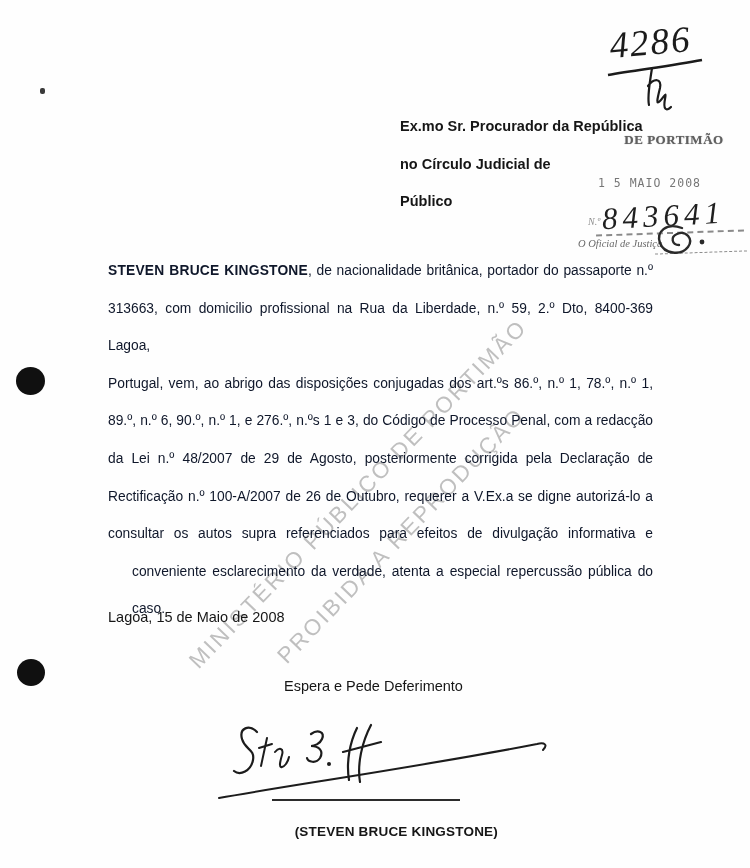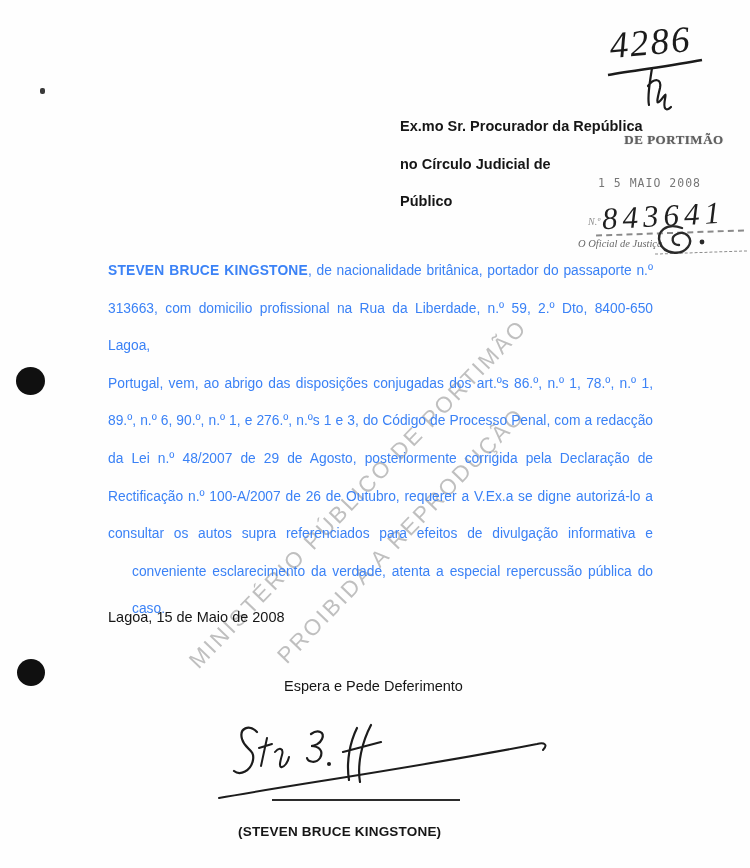--- a/index.html
+++ b/index.html
@@ -41,31 +41,31 @@
   
   .watermark{
     position:absolute;left:380px;top:515px;width:500px;z-index:0;
     transform:translate(-50%,-50%) rotate(-46deg);
     color:#b5b5b5;text-align:center;line-height:60px;
     font-size:22.5px;letter-spacing:2.5px;white-space:nowrap;opacity:.85;
   }
 
   
   .body-text{position:absolute;left:108px;top:252px;width:545px;z-index:2;
-    font-size:13.8px;line-height:37.6px;color:#3b82f6;}
+    font-size:13.8px;line-height:37.6px;color:#0f172a;}
   .jline{text-align:justify;text-align-last:justify;overflow:hidden;white-space:normal;}
   .jline.jlast{text-align-last:left;margin-left:24px;}
   .body-text b{letter-spacing:.2px;}
 
   .place-date{position:absolute;left:108px;top:609px;font-size:14.5px;z-index:2;}
   .formula{position:absolute;left:284px;top:678px;font-size:14.5px;z-index:2;}
 
   .signature-svg{position:absolute;left:215px;top:722px;z-index:2;}
   .sig-line{position:absolute;left:272px;top:799px;width:188px;height:2px;background:#2c2c2c;z-index:2;}
-  .sig-name{position:absolute;left:238px;top:824px;width:260px;text-align:left;
+  .sig-name{position:absolute;left:238px;top:824px;width:260px;text-align:right;
     font-weight:bold;font-size:13.5px;letter-spacing:.2px;z-index:2;}
 </style>
 </head>
 <body>
 
 <div class="page">
 
   <div class="punch punch-1"></div>
   <div class="punch punch-2"></div>
   <div class="speck"></div>
@@ -99,21 +99,21 @@
     <div class="stamp-officer">O Oficial de Justiça</div>
     <div class="stamp-officer-line"></div>
     <svg class="stamp-paraph" width="64" height="44" viewBox="0 0 64 44">
       <path d="M32,10 C16,4 6,14 10,25 C14,36 31,38 38,29 C44,21 36,12 27,16 C20,19 22,27 29,27" stroke="#2a2a2a" stroke-width="2.4" fill="none" stroke-linecap="round"></path>
       <circle cx="52" cy="24" r="2.4" fill="#2a2a2a"></circle>
     </svg>
   </div>
 
   <div class="body-text">
     <div class="jline"><b>STEVEN BRUCE KINGSTONE</b><span>, de nacionalidade britânica, portador do passaporte n.º</span></div>
-    <div class="jline">313663, com domicilio profissional na Rua da Liberdade, n.º 59, 2.º Dto, 8400-650 Lagoa,</div>
+    <div class="jline">313663, com domicilio profissional na Rua da Liberdade, n.º 59, 2.º Dto, 8400-369 Lagoa,</div>
     <div class="jline">Portugal, vem, ao abrigo das disposições conjugadas dos art.ºs 86.º, n.º 1, 78.º, n.º 1,</div>
     <div class="jline">89.º, n.º 6, 90.º, n.º 1, e 276.º, n.ºs 1 e 3, do Código de Processo Penal, com a redacção</div>
     <div class="jline">da Lei n.º 48/2007 de 29 de Agosto, posteriormente corrigida pela Declaração de</div>
     <div class="jline">Rectificação n.º 100-A/2007 de 26 de Outubro, requerer a V.Ex.a se digne autorizá-lo a</div>
     <div class="jline">consultar os autos supra referenciados para efeitos de divulgação informativa e</div>
     <div class="jline jlast">conveniente esclarecimento da verdade, atenta a especial repercussão pública do caso.</div>
   </div>
 
   <div class="place-date">Lagoa, 15 de Maio de 2008</div>
   <div class="formula">Espera e Pede Deferimento</div>

